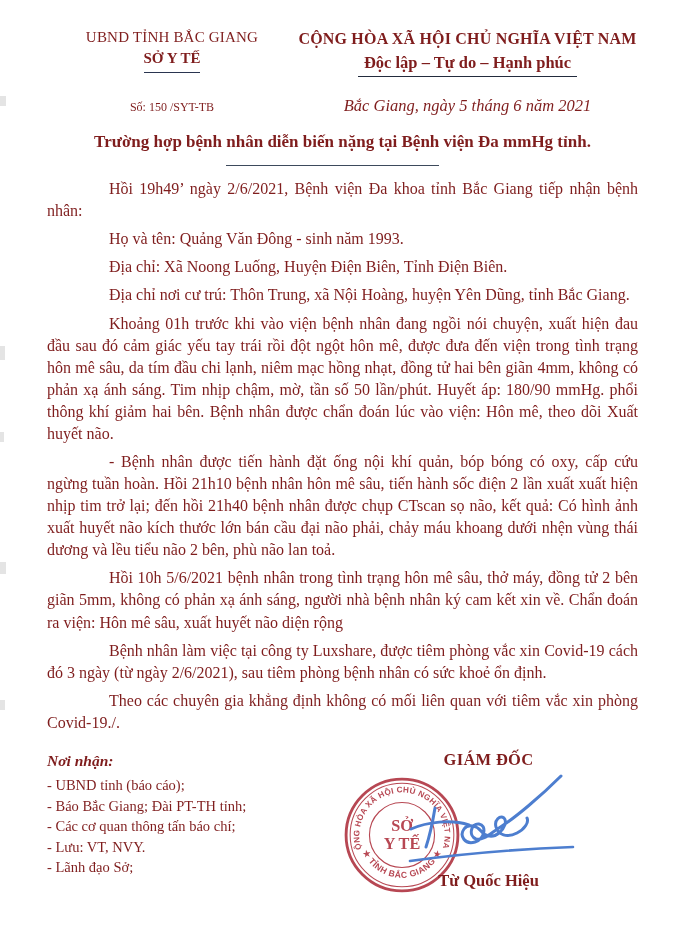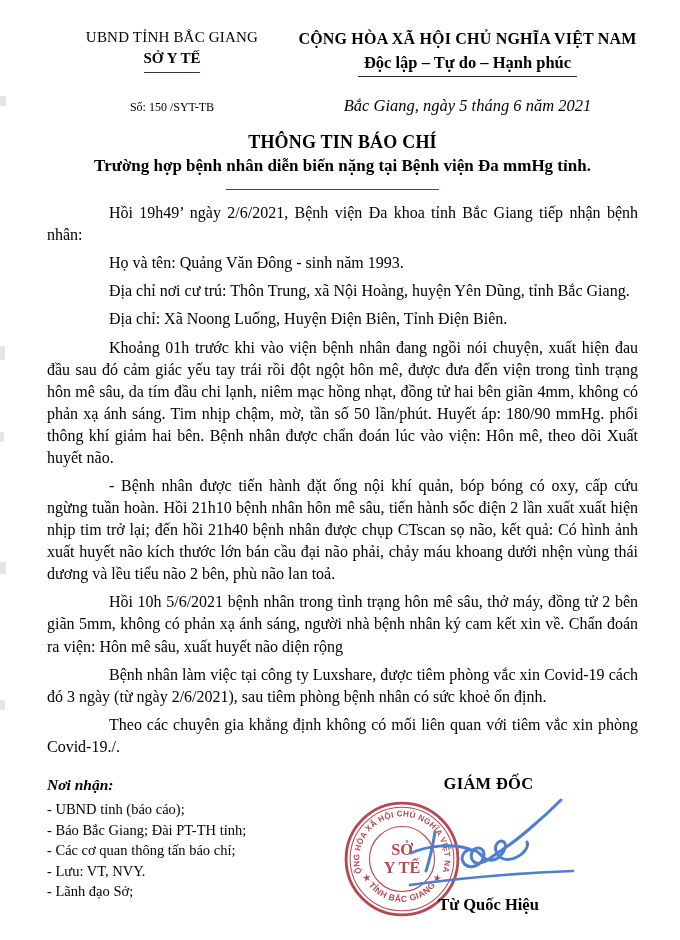--- a/index.html
+++ b/index.html
@@ -2,21 +2,21 @@
 <html lang="vi"><head>
 <meta charset="utf-8">
 <style>
   html,body { margin:0; padding:0; background:#e8e8e8; }
   .page {
     position:relative;
     width:680px; height:940px;
     margin:0 auto;
     background:#ffffff;
     font-family:"Liberation Serif", serif;
-    color:#000000;
+    color:#7f1d1d;
     box-sizing:border-box;
     padding:28px 42px 0 47px;
     overflow:hidden;
   }
   
   .noise { position:absolute; left:0; background:#d9d9d9; opacity:.7; }
   .n1{top:96px;width:6px;height:10px;} .n2{top:346px;width:5px;height:14px;}
   .n3{top:432px;width:4px;height:10px;} .n4{top:562px;width:6px;height:12px;}
   .n5{top:700px;width:5px;height:10px;}
 
@@ -72,29 +72,28 @@
       <div class="doc-number">Số: 150 /SYT-TB</div>
     </div>
     <div class="header-right">
       <div class="national">CỘNG HÒA XÃ HỘI CHỦ NGHĨA VIỆT NAM</div>
       <div><span class="motto">Độc lập – Tự do – Hạnh phúc</span></div>
       <div class="dateline">Bắc Giang, ngày 5  tháng 6  năm 2021</div>
     </div>
   </div>
 
   <div class="title-block">
-    <div class="doc-title">THÔNG TIN BÁO CHÍ</div>
     <div class="doc-subtitle"><span>Trường hợp bệnh </span><span class="u">nhân diễn biến nặng tại Bệnh</span><span> viện Đa mmHg tỉnh.</span></div>
   </div>
 
   <div class="body-text">
     <p>Hồi 19h49’ ngày 2/6/2021, Bệnh viện Đa khoa tỉnh Bắc Giang tiếp nhận bệnh nhân:</p>
     <p>Họ và tên: Quảng Văn Đông - sinh năm 1993.</p>
+    <p>Địa chỉ: Xã Noong Luống, Huyện Điện Biên, Tỉnh Điện Biên.</p>
     <p>Địa chỉ nơi cư trú: Thôn Trung, xã Nội Hoàng, huyện Yên Dũng, tỉnh Bắc Giang.</p>
-    <p>Địa chỉ: Xã Noong Luống, Huyện Điện Biên, Tỉnh Điện Biên.</p>
     <p>Khoảng 01h trước khi vào viện bệnh nhân đang ngồi nói chuyện, xuất hiện đau đầu sau đó cảm giác yếu tay trái rồi đột ngột hôn mê, được đưa đến viện trong tình trạng hôn mê sâu, da tím đầu chi lạnh, niêm mạc hồng nhạt, đồng tử hai bên giãn 4mm, không có phản xạ ánh sáng. Tim nhịp chậm, mờ, tần số 50 lần/phút. Huyết áp: 180/90 mmHg. phổi thông khí giảm hai bên. Bệnh nhân được chẩn đoán lúc vào viện: Hôn mê, theo dõi Xuất huyết não.</p>
     <p>- Bệnh nhân được tiến hành đặt ống nội khí quản, bóp bóng có oxy, cấp cứu ngừng tuần hoàn. Hồi 21h10 bệnh nhân hôn mê sâu, tiến hành sốc điện 2 lần xuất xuất hiện nhịp tim trở lại; đến hồi 21h40 bệnh nhân được chụp CTscan sọ não, kết quả: Có hình ảnh xuất huyết não kích thước lớn bán cầu đại não phải, chảy máu khoang dưới nhện vùng thái dương và lều tiểu não 2 bên, phù não lan toả.</p>
     <p>Hồi 10h 5/6/2021 bệnh nhân trong tình trạng hôn mê sâu, thở máy, đồng tử 2 bên giãn 5mm, không có phản xạ ánh sáng, người nhà bệnh nhân ký cam kết xin về. Chẩn đoán ra viện: Hôn mê sâu, xuất huyết não diện rộng</p>
     <p>Bệnh nhân làm việc tại công ty Luxshare, được tiêm phòng vắc xin Covid-19 cách đó 3 ngày (từ ngày 2/6/2021), sau tiêm phòng bệnh nhân có sức khoẻ ổn định.</p>
     <p>Theo các chuyên gia khẳng định không có mối liên quan với tiêm vắc xin phòng Covid-19./.</p>
   </div>
 
   <div class="footer">
     <div class="recipients">
       <div class="recipients-label">Nơi nhận:</div>

